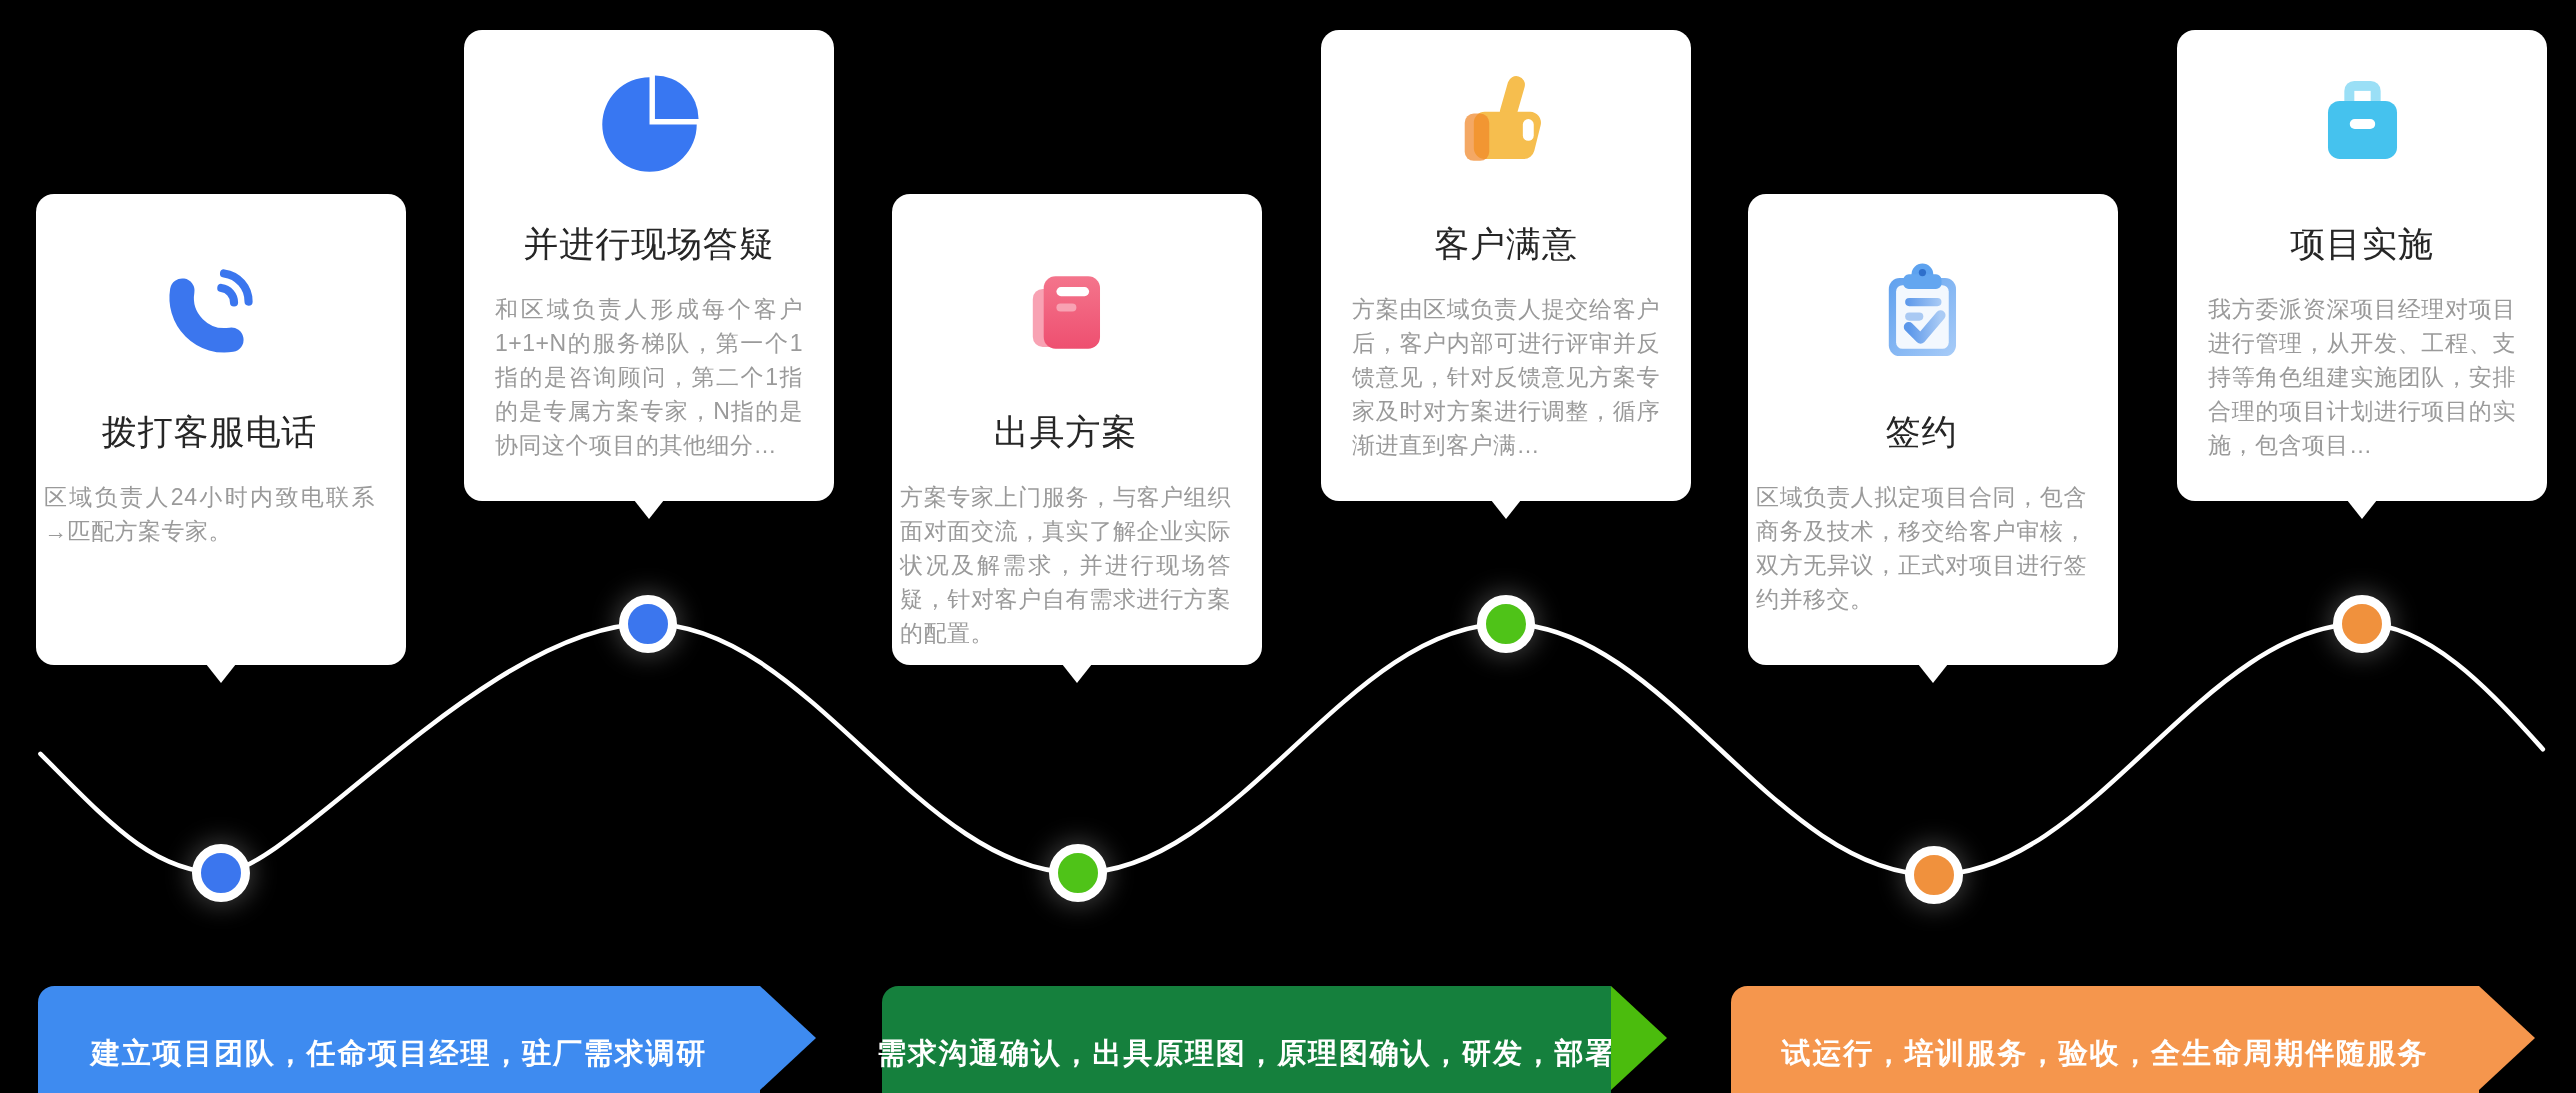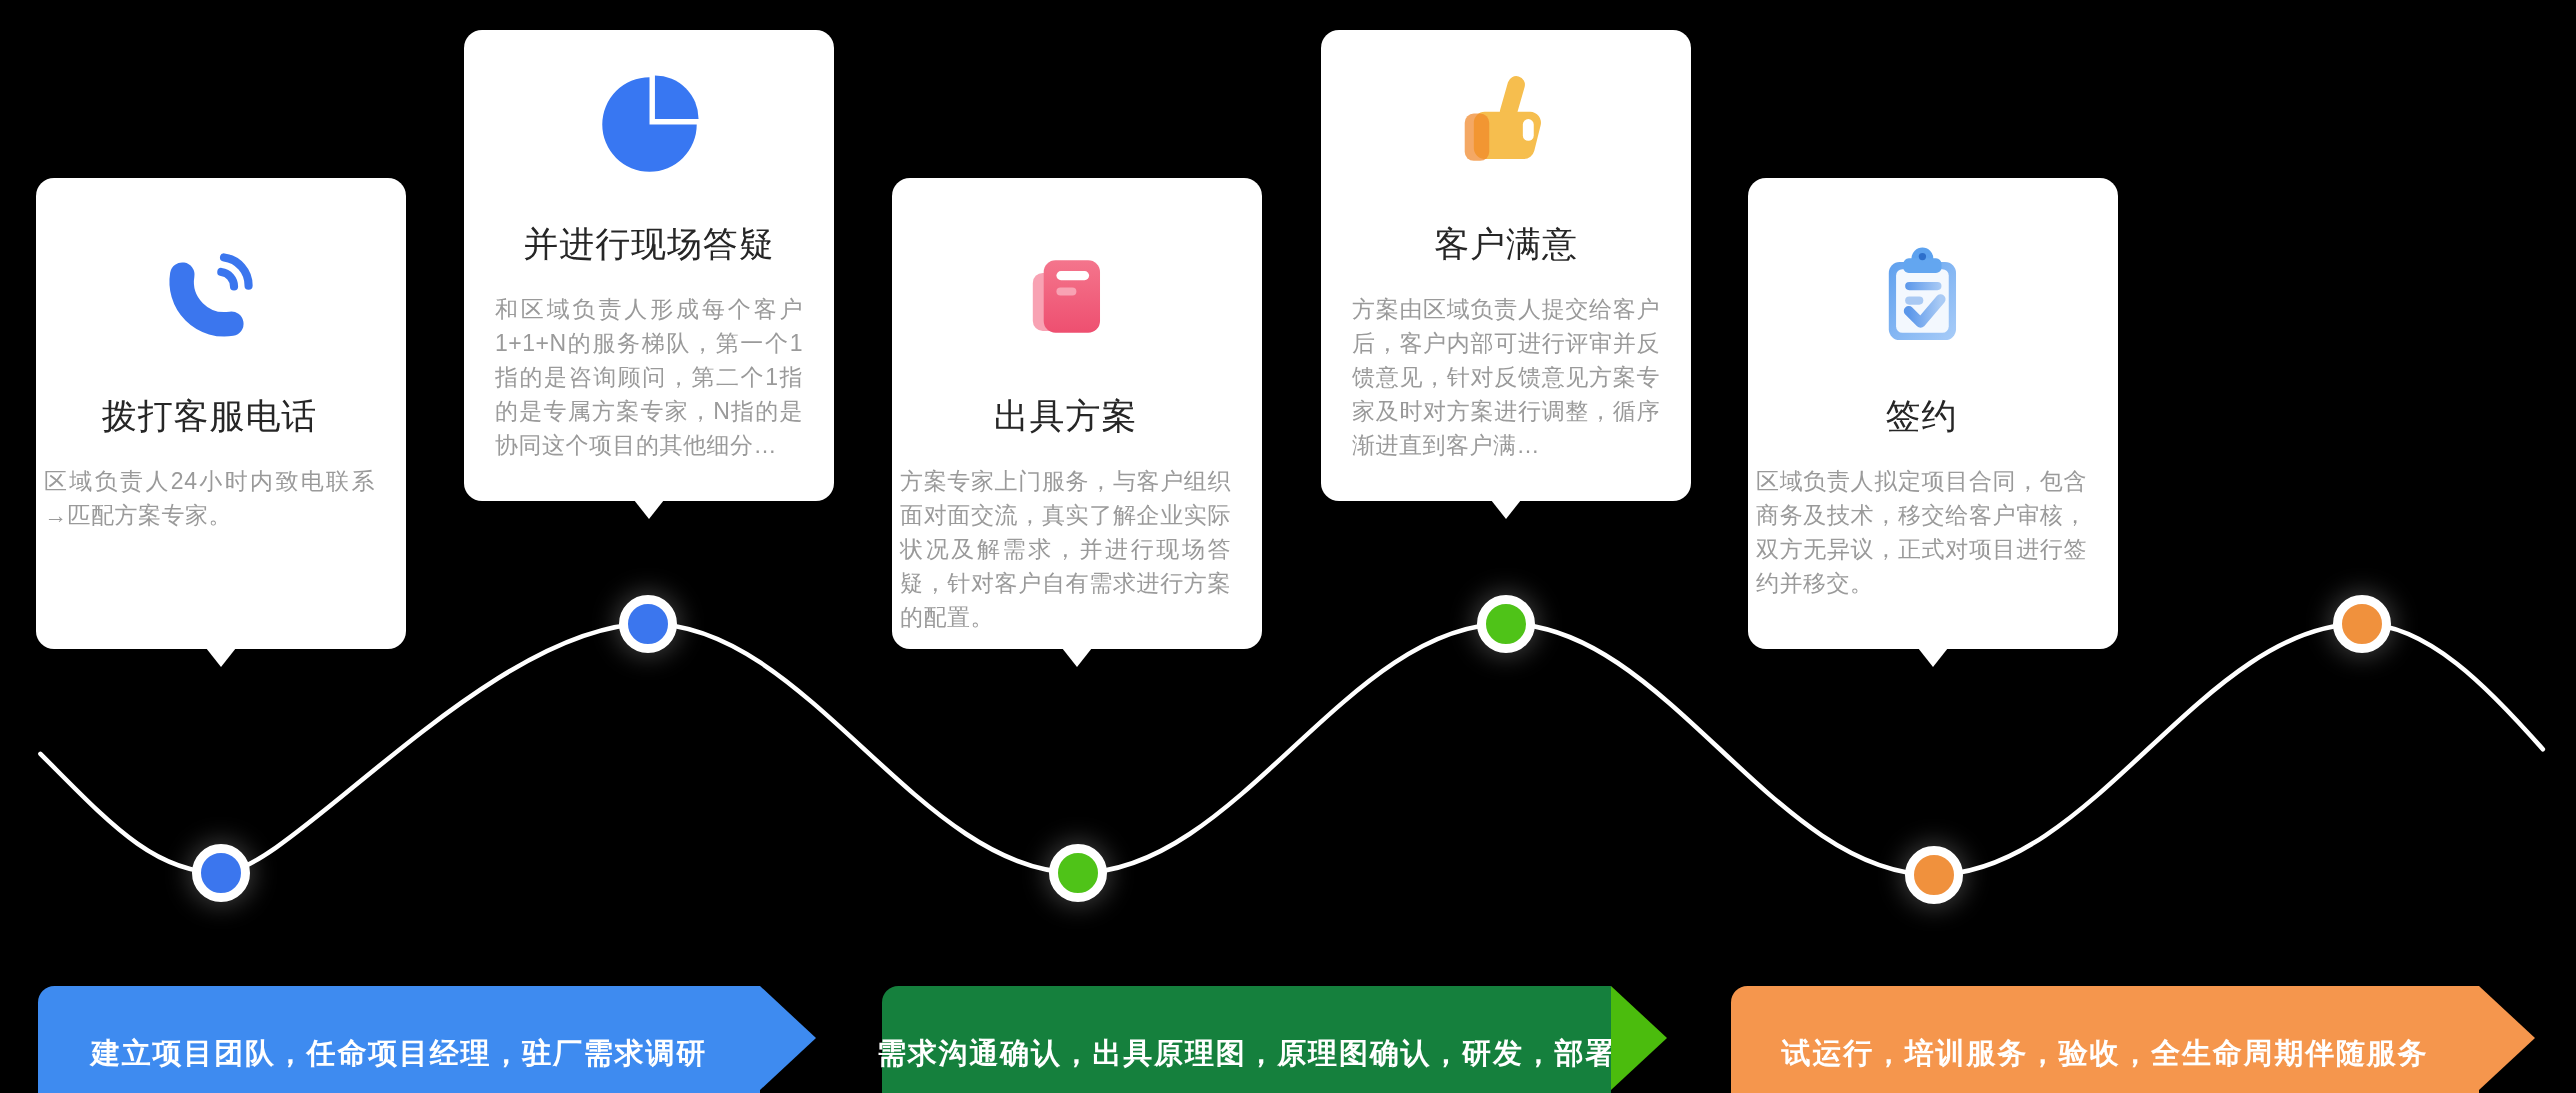--- a/index.html
+++ b/index.html
@@ -7,21 +7,21 @@
     position:relative;width:2576px;height:1093px;background:#000;overflow:hidden;
     font-family:"Liberation Sans","DejaVu Sans",sans-serif;
   }
   .wave{position:absolute;left:0;top:0;}
   
   .card{
     position:absolute;width:370px;height:471px;background:#fff;border-radius:18px;
     display:flex;flex-direction:column;align-items:center;
     padding:38px 31px 0;box-sizing:border-box;
   }
-  .card.low{top:178px;padding-left:8px;} .card.high{top:30px;}
+  .card.low{top:194px;padding-left:8px;} .card.high{top:30px;}
   .card .icon-wrap{width:109px;height:109px;flex:0 0 auto;}
   .card.low .icon-wrap{margin-top:25.5px;}
   .card.high .icon-wrap{margin-top:1.8px;}
   .card h3{
     margin:42px 0 0;font-size:35px;font-weight:500;color:#262626;letter-spacing:0.9px;line-height:1.3;
   }
   .card p{
     margin:25.5px 0 0;align-self:stretch;font-size:23px;line-height:34px;color:#9A9A9A;
     text-align:justify;letter-spacing:0.5px;
   }
@@ -139,20 +139,33 @@
         <rect x="42" y="44" width="40" height="9" rx="4.5" fill="url(#cbLine)"></rect>
         <rect x="42" y="60" width="20" height="9" rx="4.5" fill="#A9C9F3"></rect>
         <path d="M46 76 l13 13 l22 -26" fill="none" stroke="url(#cbLine)" stroke-width="11" stroke-linecap="round" stroke-linejoin="round"></path>
       </svg>
     </div>
     <h3>签约</h3>
     <p>区域负责人拟定项目合同，包含商务及技术，移交给客户审核，双方无异议，正式对项目进行签约并移交。</p>
     <div class="tail"></div>
   </section>
 
+  <section class="card high" style="left:2177px;">
+    <div class="icon-wrap">
+      <svg width="109" height="109" viewBox="0 0 120 120">
+        <rect x="40" y="12" width="40" height="36" rx="11" fill="#9ADFF6"></rect>
+        <rect x="51" y="23" width="18" height="25" fill="#FFFFFF"></rect>
+        <rect x="22" y="34" width="76" height="64" rx="13" fill="#45C2EE"></rect>
+        <rect x="46" y="54" width="28" height="11" rx="5.5" fill="#FFFFFF"></rect>
+      </svg>
+    </div>
+    <h3>项目实施</h3>
+    <p>我方委派资深项目经理对项目进行管理，从开发、工程、支持等角色组建实施团队，安排合理的项目计划进行项目的实施，包含项目…</p>
+    <div class="tail"></div>
+  </section>
 
   <div class="banner" style="left:38px;">
     <div class="banner-rect" style="width: 722px; background: rgb(62, 139, 240);">
       <span>建立项目团队，任命项目经理，驻厂需求调研</span>
     </div>
     <div class="banner-tip" style="background: rgb(62, 139, 240);"></div>
   </div>
 
   <div class="banner" style="left:882px;">
     <div class="banner-rect" style="width: 729px; background: #15803d; justify-content: center;">

